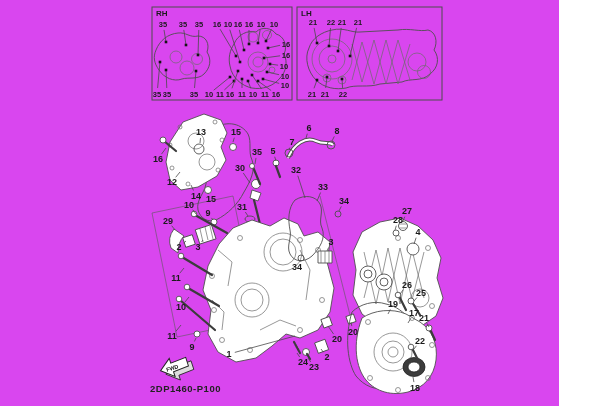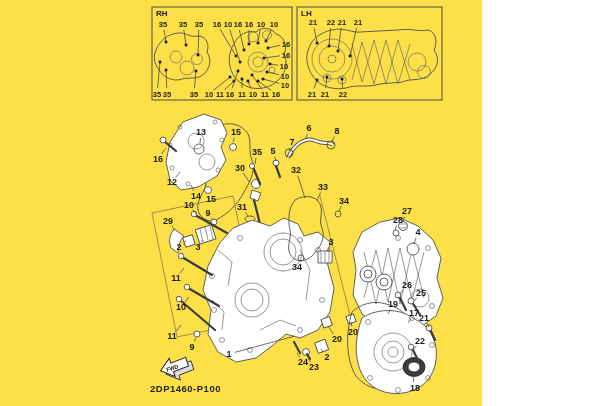--- a/index.html
+++ b/index.html
@@ -1,16 +1,16 @@
 <!DOCTYPE html>
 <html><head>
 <meta charset="utf-8">
 <style>
   html,body{margin:0;padding:0;background:#ffffff;}
-  .stage{position:relative;width:482px;height:406px;background:#fde047;overflow:hidden;
+  .stage{position:relative;width:559px;height:406px;background:#d946ef;overflow:hidden;
          font-family:"Liberation Sans",sans-serif;}
   svg{display:block;}
   .lbl{font-family:"Liberation Sans",sans-serif;font-weight:700;fill:#1b1b1b;}
   .ttl{font-family:"Liberation Sans",sans-serif;font-weight:700;fill:#1b1b1b;font-size:8px;}
   .leader{stroke:#4a4a4a;stroke-width:0.8;fill:none;}
   .dot{fill:#141414;}
   .box{fill:none;stroke:#4d4d4d;stroke-width:1;}
   .s{fill:#ffffff;stroke:#4f4f4f;stroke-width:0.9;stroke-linejoin:round;}
   .o{fill:none;stroke:#4f4f4f;stroke-width:0.9;stroke-linejoin:round;}
   .t{fill:none;stroke:#6c6c6c;stroke-width:0.7;stroke-linejoin:round;}

